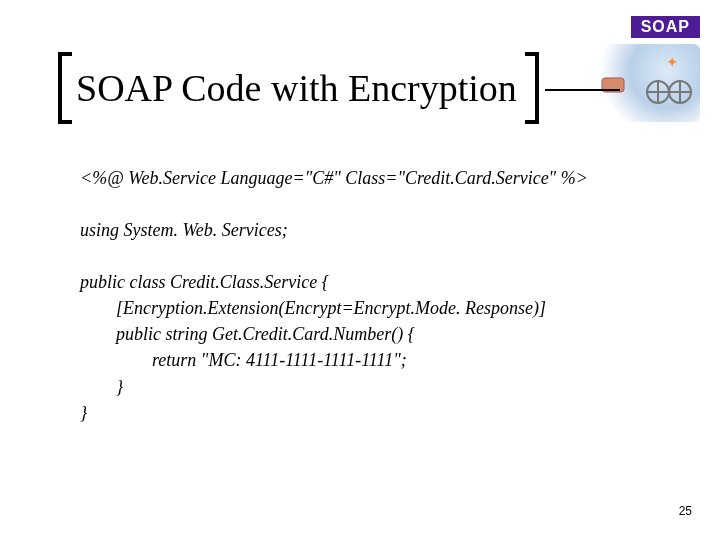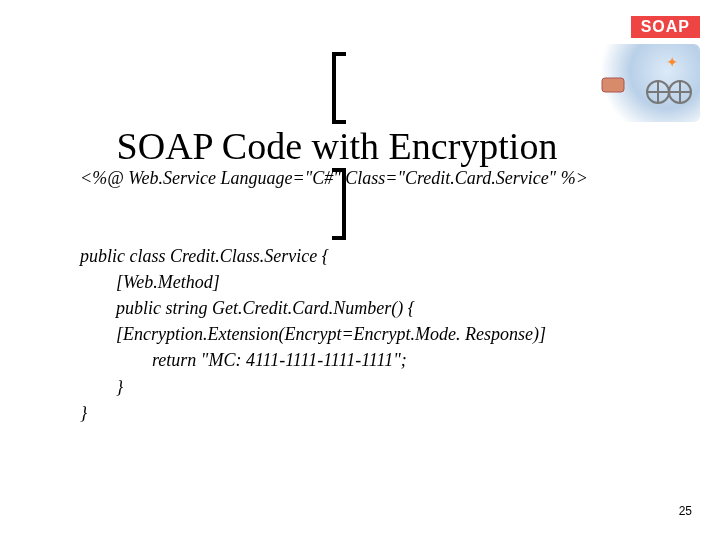--- a/index.html
+++ b/index.html
@@ -14,21 +14,20 @@
     overflow: hidden;
   }
 
   .title-wrap {
     position: absolute;
     left: 58px;
     top: 52px;
     right: 100px;
     display: flex;
     align-items: center;
-    flex-direction: column;
   }
   .bracket {
     width: 14px;
     height: 72px;
     position: relative;
   }
   .bracket svg { display: block; }
   .title-text {
     font-size: 38px;
     font-weight: 400;
@@ -47,21 +46,21 @@
     position: absolute;
     right: 20px;
     top: 16px;
     width: 110px;
     height: 108px;
   }
   .soap-logo .lbl {
     position: absolute;
     right: 0;
     top: 0;
-    background: #ef4444;
+    background: #4c1d95;
     color: #fff;
     font-family: Arial, Helvetica, sans-serif;
     font-weight: bold;
     font-size: 16px;
     padding: 2px 10px;
     letter-spacing: 1px;
   }
   .soap-logo .art {
     position: absolute;
     left: 0;
@@ -137,23 +136,23 @@
     <svg width="14" height="72" viewBox="0 0 14 72">
       <path d="M0 2 H12 V70 H0" fill="none" stroke="#000" stroke-width="4"></path>
     </svg>
   </span>
   <span class="rule"></span>
 </div>
 
 <div class="code-block">
   <div class="line">&lt;%@ Web.Service Language="C#" Class="Credit.Card.Service" %&gt;</div>
   <div class="blank"></div>
+  <div class="line">using System. Web. Services;</div>
   <div class="blank"></div>
   <div class="line">public class Credit.Class.Service {</div>
-  <div class="line i1">[Web.Method]</div>
+  <div class="line i1">[Encryption.Extension(Encrypt=Encrypt.Mode. Response)]</div>
   <div class="line i1">public string Get.Credit.Card.Number() {</div>
-  <div class="line i1">[Encryption.Extension(Encrypt=Encrypt.Mode. Response)]</div>
   <div class="line i2">return "MC: 4111-1111-1111-1111";</div>
   <div class="line i1">}</div>
   <div class="line">}</div>
 </div>
 
 <div class="page-num">25</div>
 
 </body></html>

